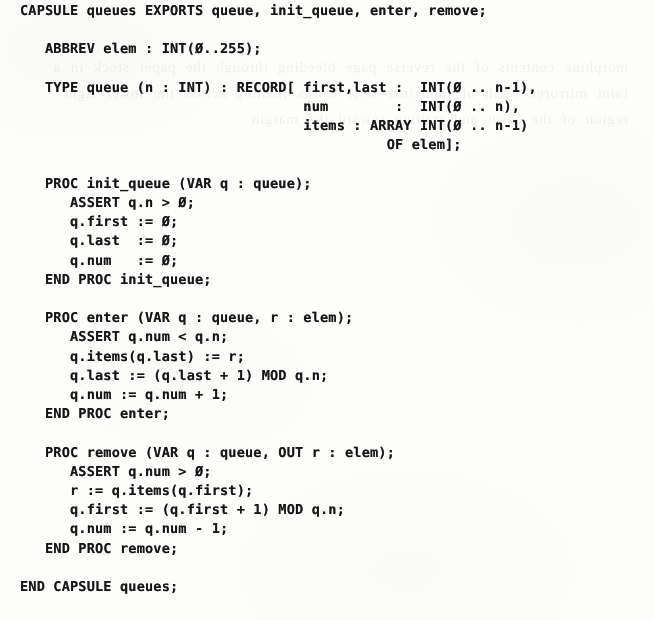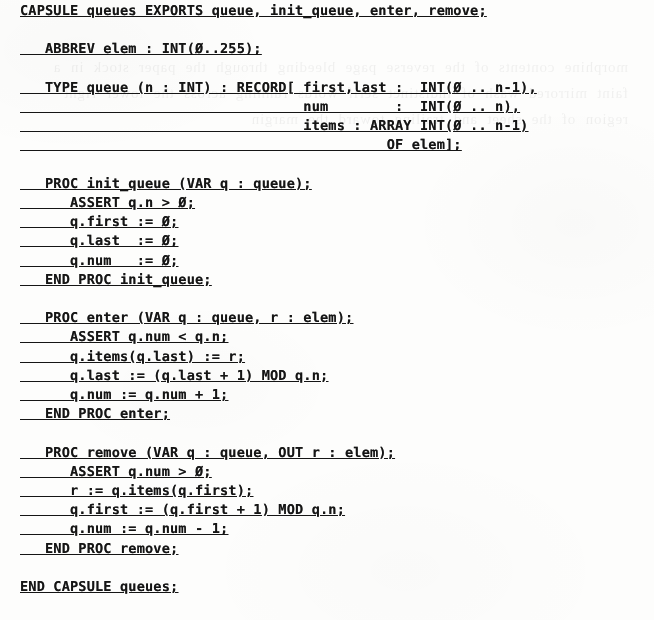--- a/index.html
+++ b/index.html
@@ -58,21 +58,20 @@
     font-family: "DejaVu Sans Mono", "Liberation Mono", monospace;
     font-size: 13.6px;
     line-height: 19.2px;
     font-weight: 700;
     color: #151515;
     letter-spacing: 0.15px;
     white-space: pre;
     -webkit-font-smoothing: none;
     text-rendering: geometricPrecision;
     text-shadow: 0 0 0.45px rgba(0,0,0,0.55);
-    text-decoration: underline;
   }
 </style>
 </head>
 <body>
 
 <div id="page">
 
   <div id="ghost-layer">morphine contents of the reverse page bleeding through the paper stock in a faint mirrored wash of indistinct serif words running across the lower right region of the sheet and trailing toward the margin</div>
 
   <div id="paper-grain"></div>

